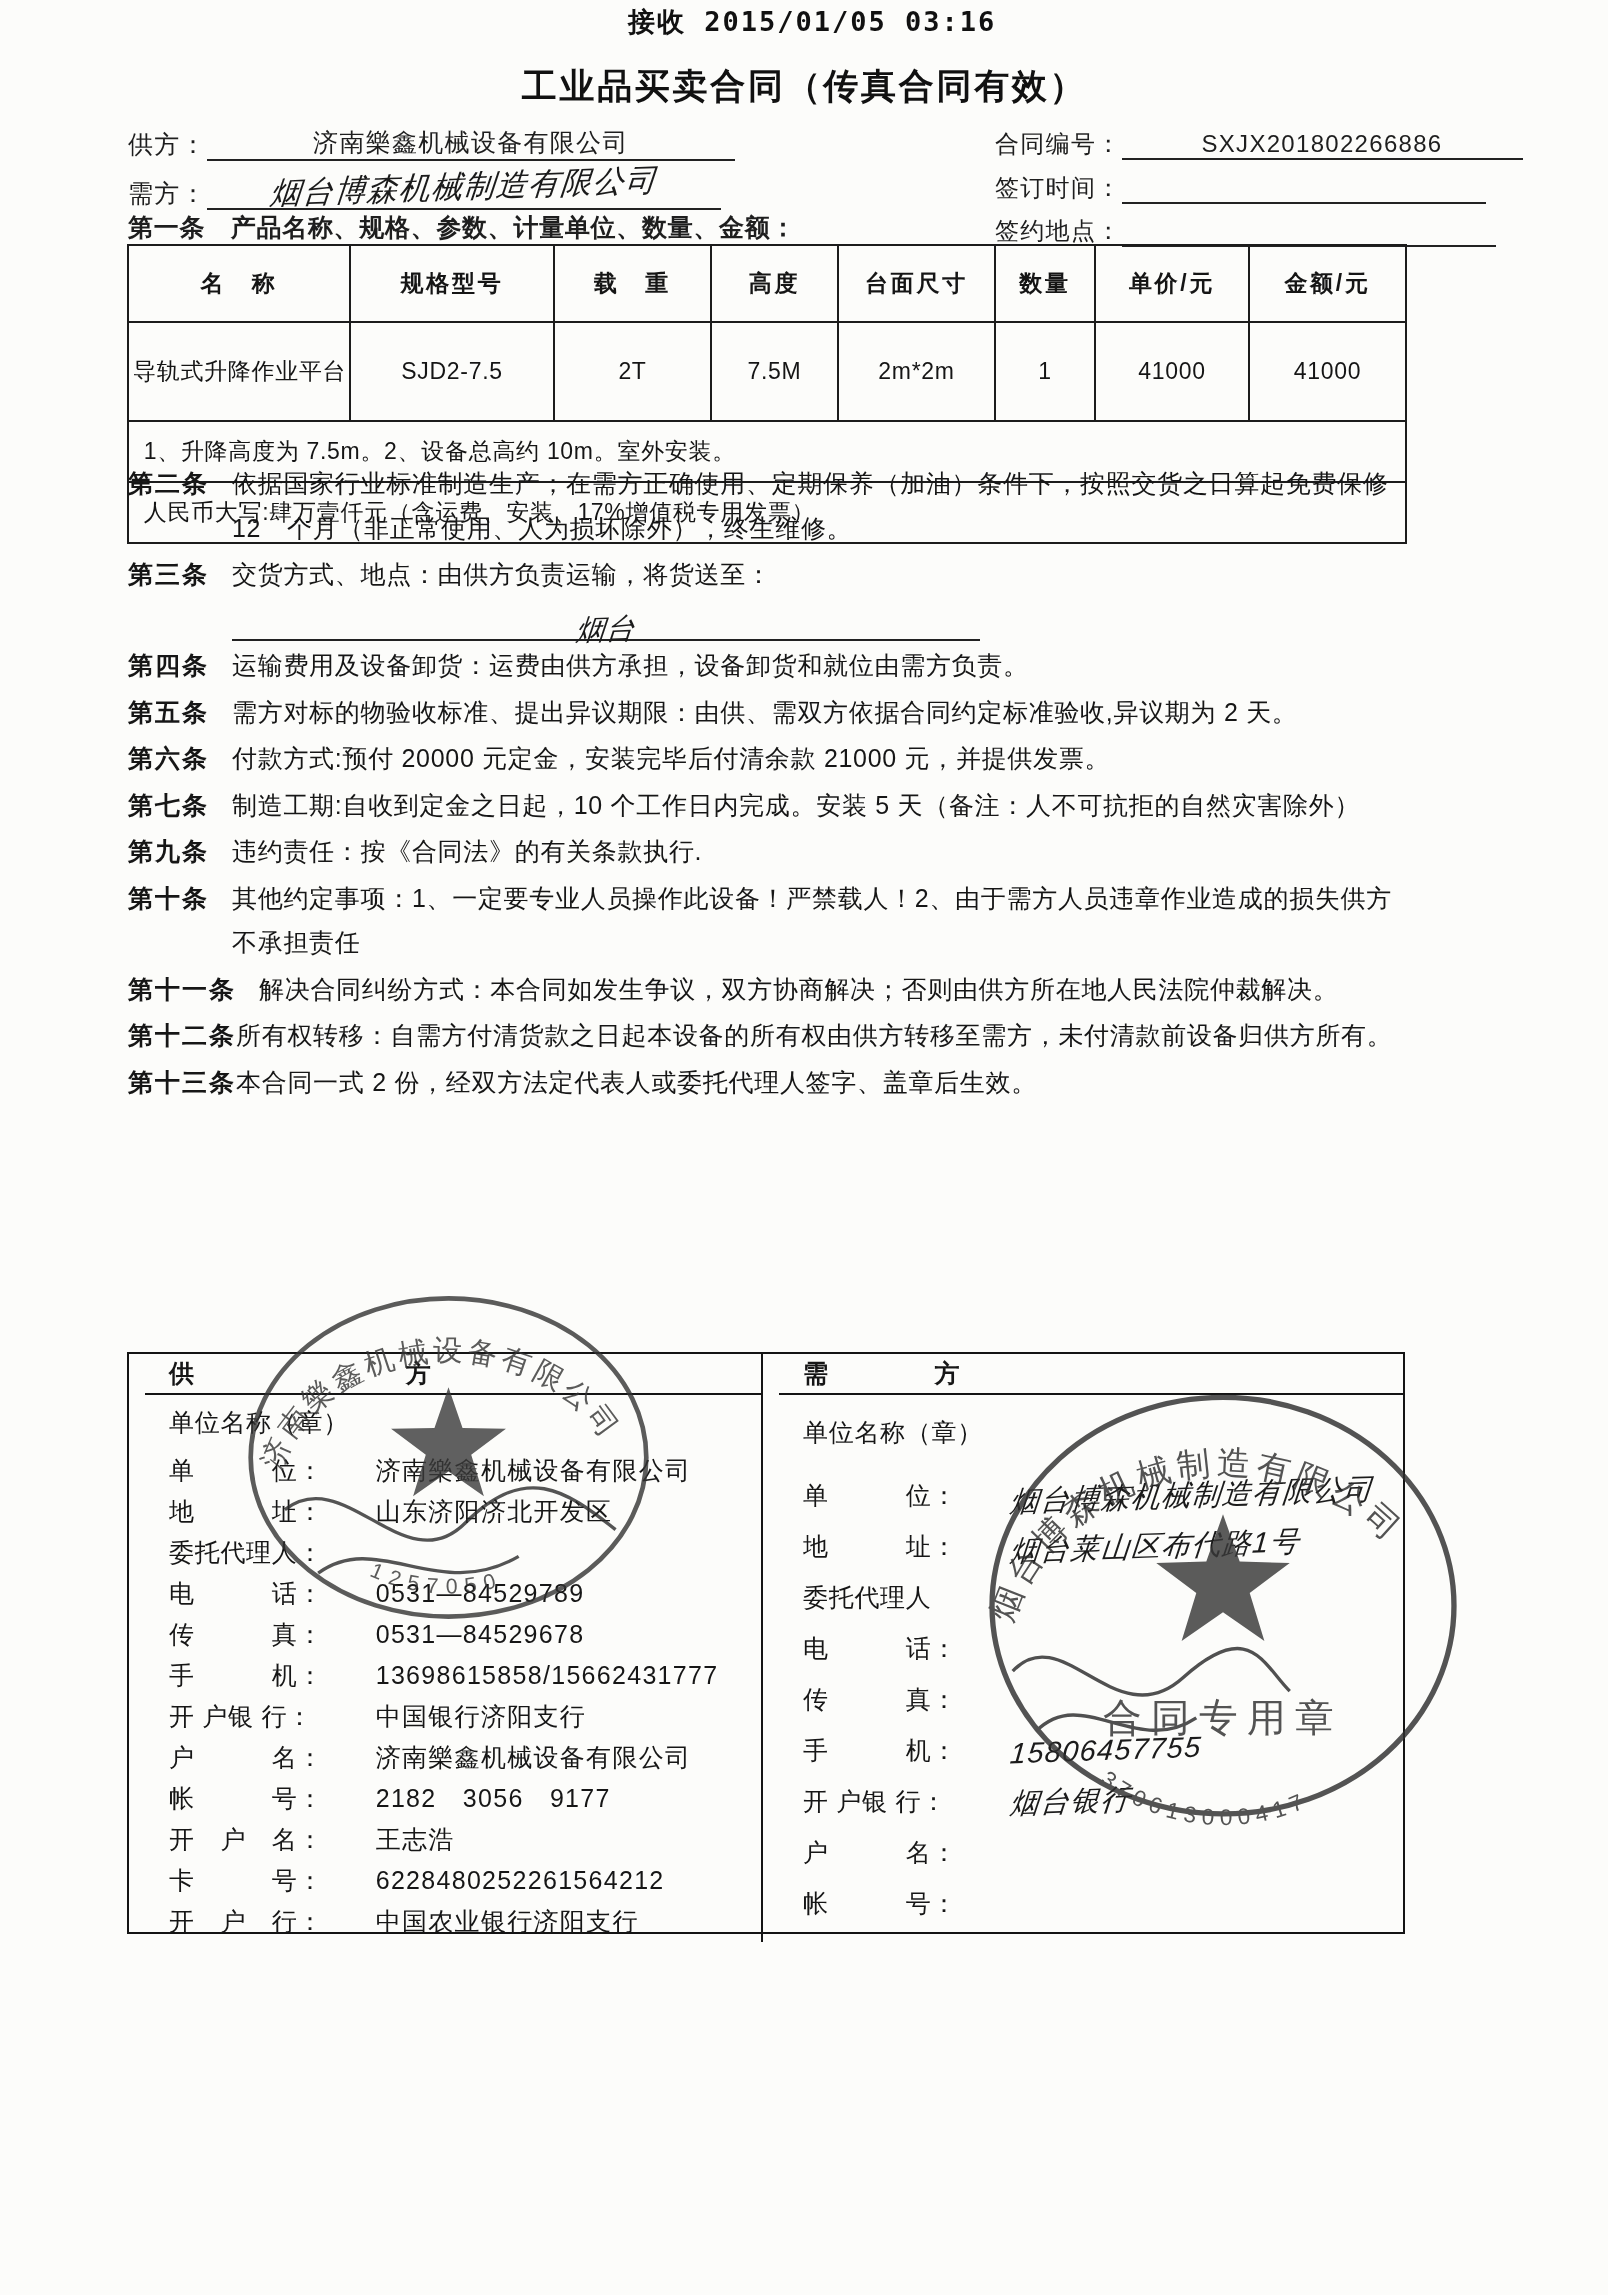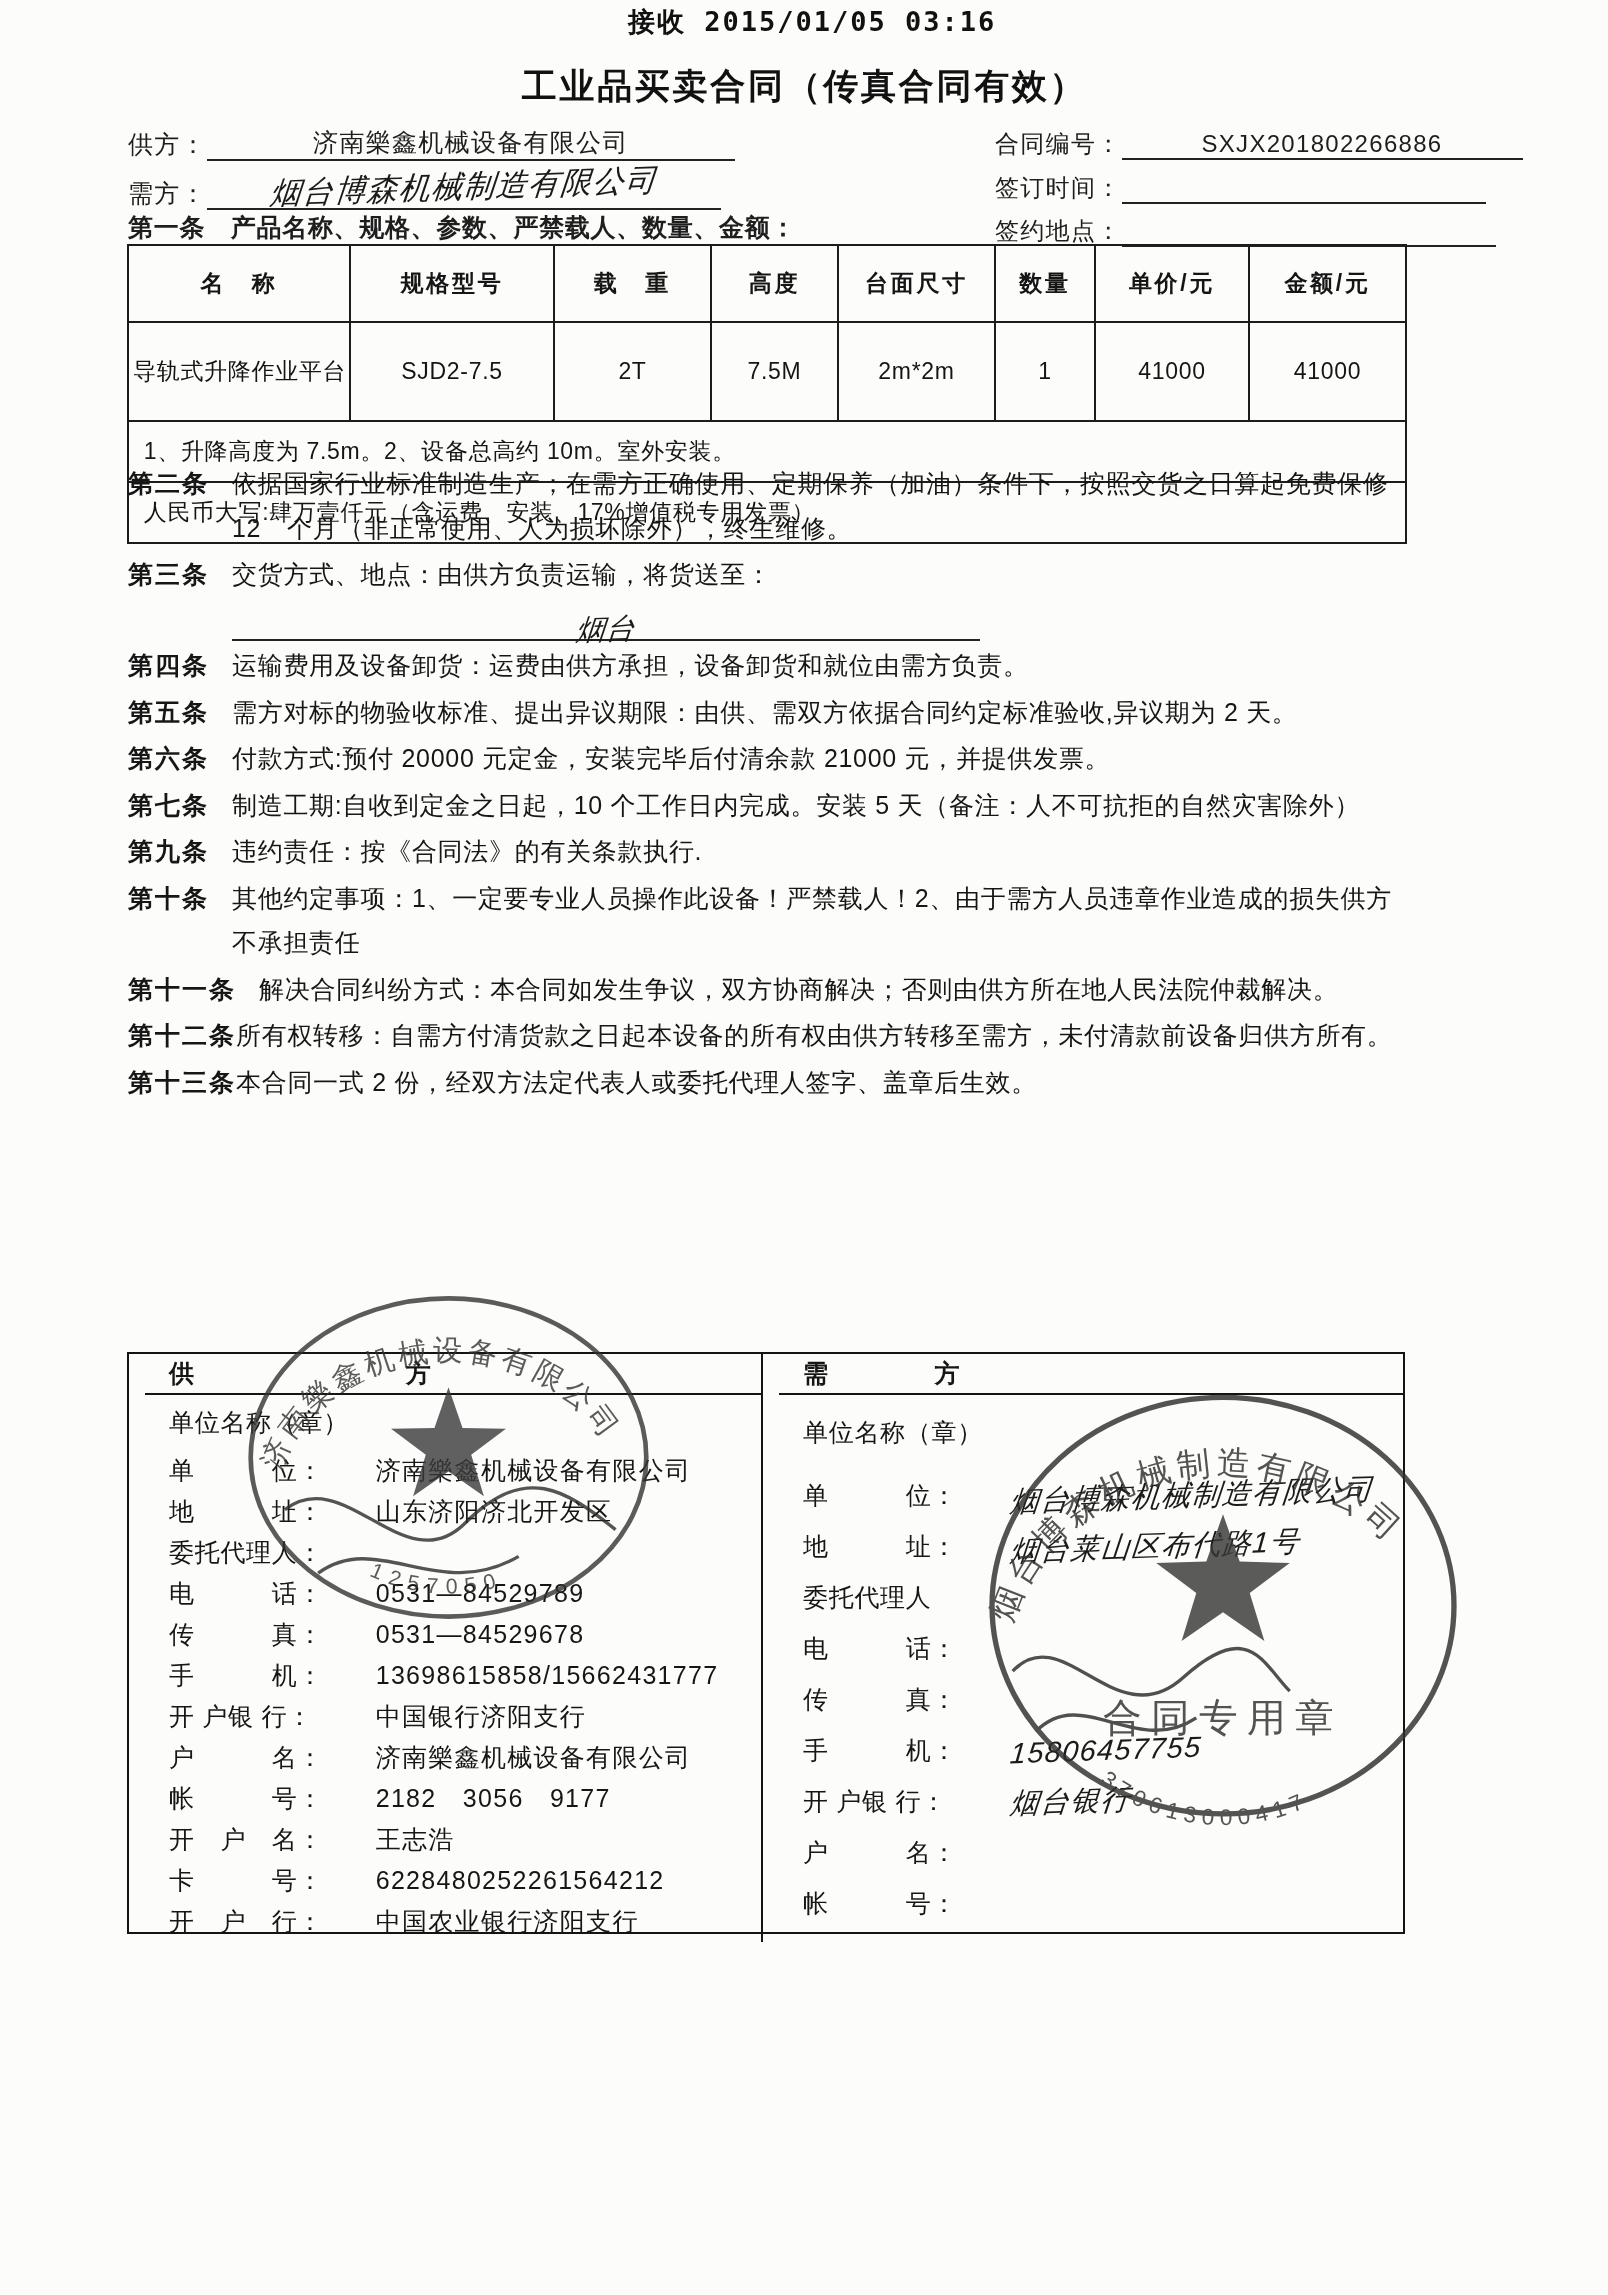--- a/index.html
+++ b/index.html
@@ -94,21 +94,21 @@
   </div>
 
   <div class="abs party-line buyer-line">
     <span>需方：</span><span class="u-line" style="min-width:514px;"><span class="hw hw-big">烟台博森机械制造有限公司</span></span>
   </div>
 
   <div class="abs right-info sign-time-line">
     <span>签订时间：</span><span class="u-line" style="min-width:364px;height:29px;"></span>
   </div>
 
-  <div class="abs clause1-line">第一条　产品名称、规格、参数、严禁载人、数量、金额：</div>
+  <div class="abs clause1-line">第一条　产品名称、规格、参数、计量单位、数量、金额：</div>
 
   <div class="abs right-info sign-place-line">
     <span>签约地点：</span><span class="u-line" style="min-width:374px;height:29px;"></span>
   </div>
 
   <table class="abs ptable">
     <colgroup>
       <col style="width:222px">
         <col style="width:204px">
         <col style="width:157px">

